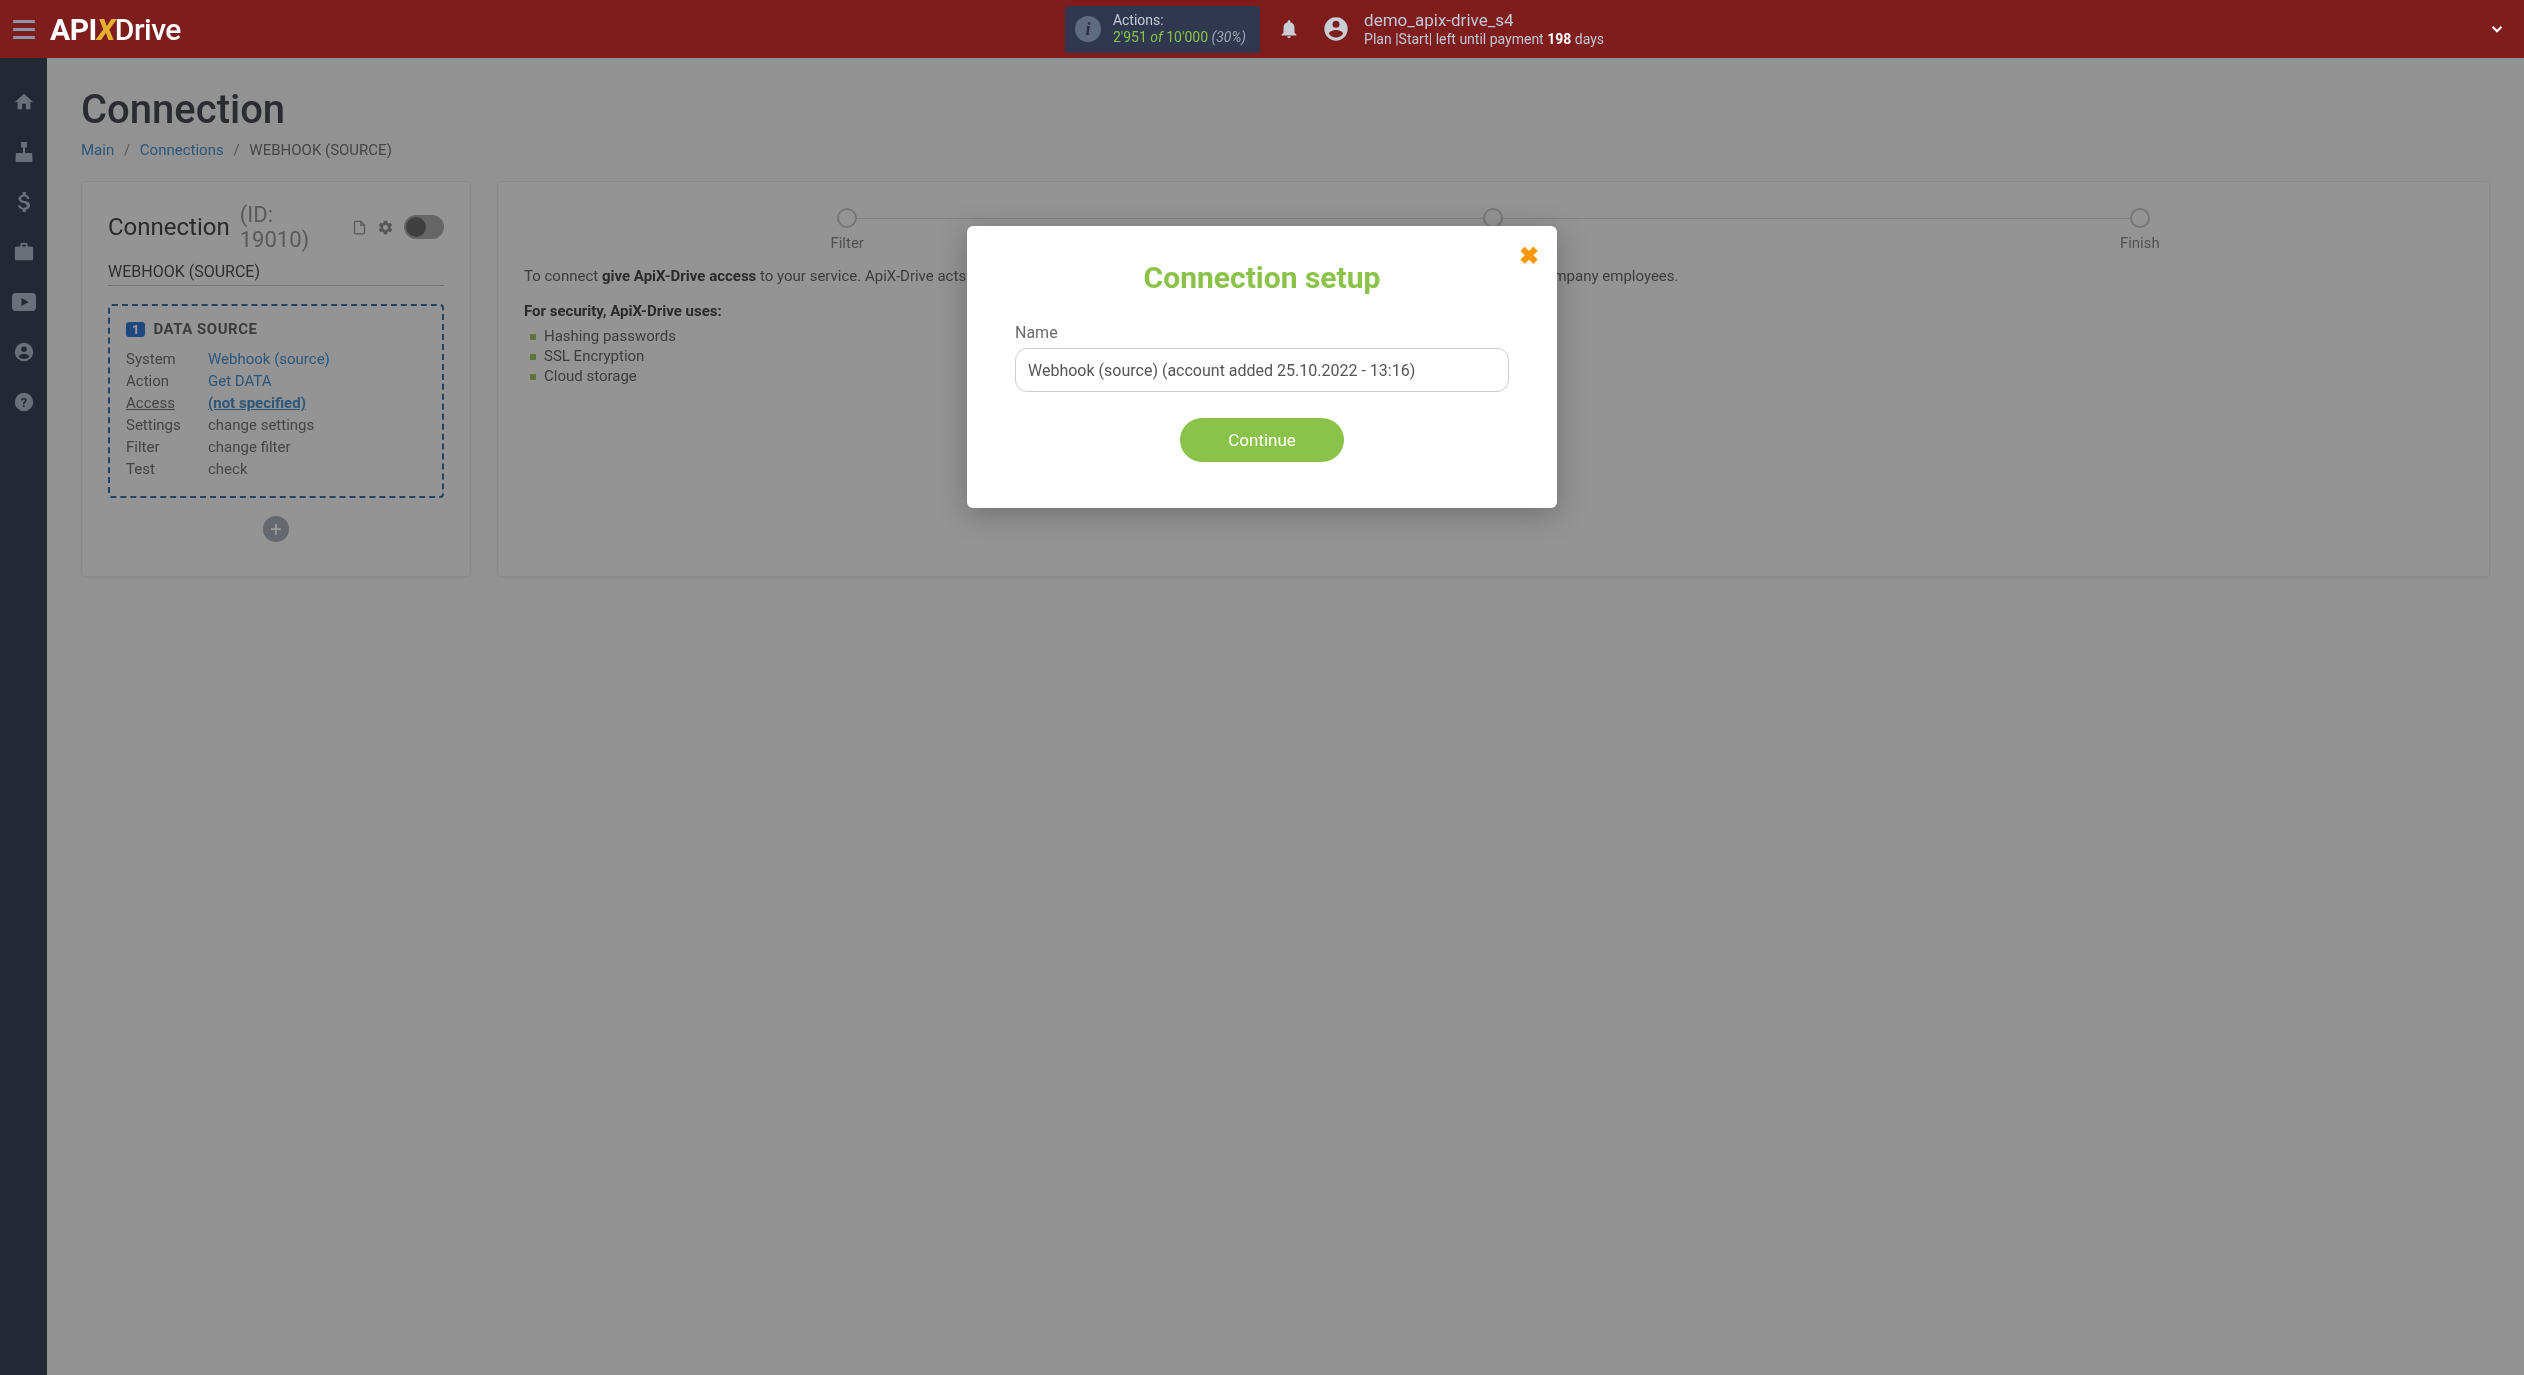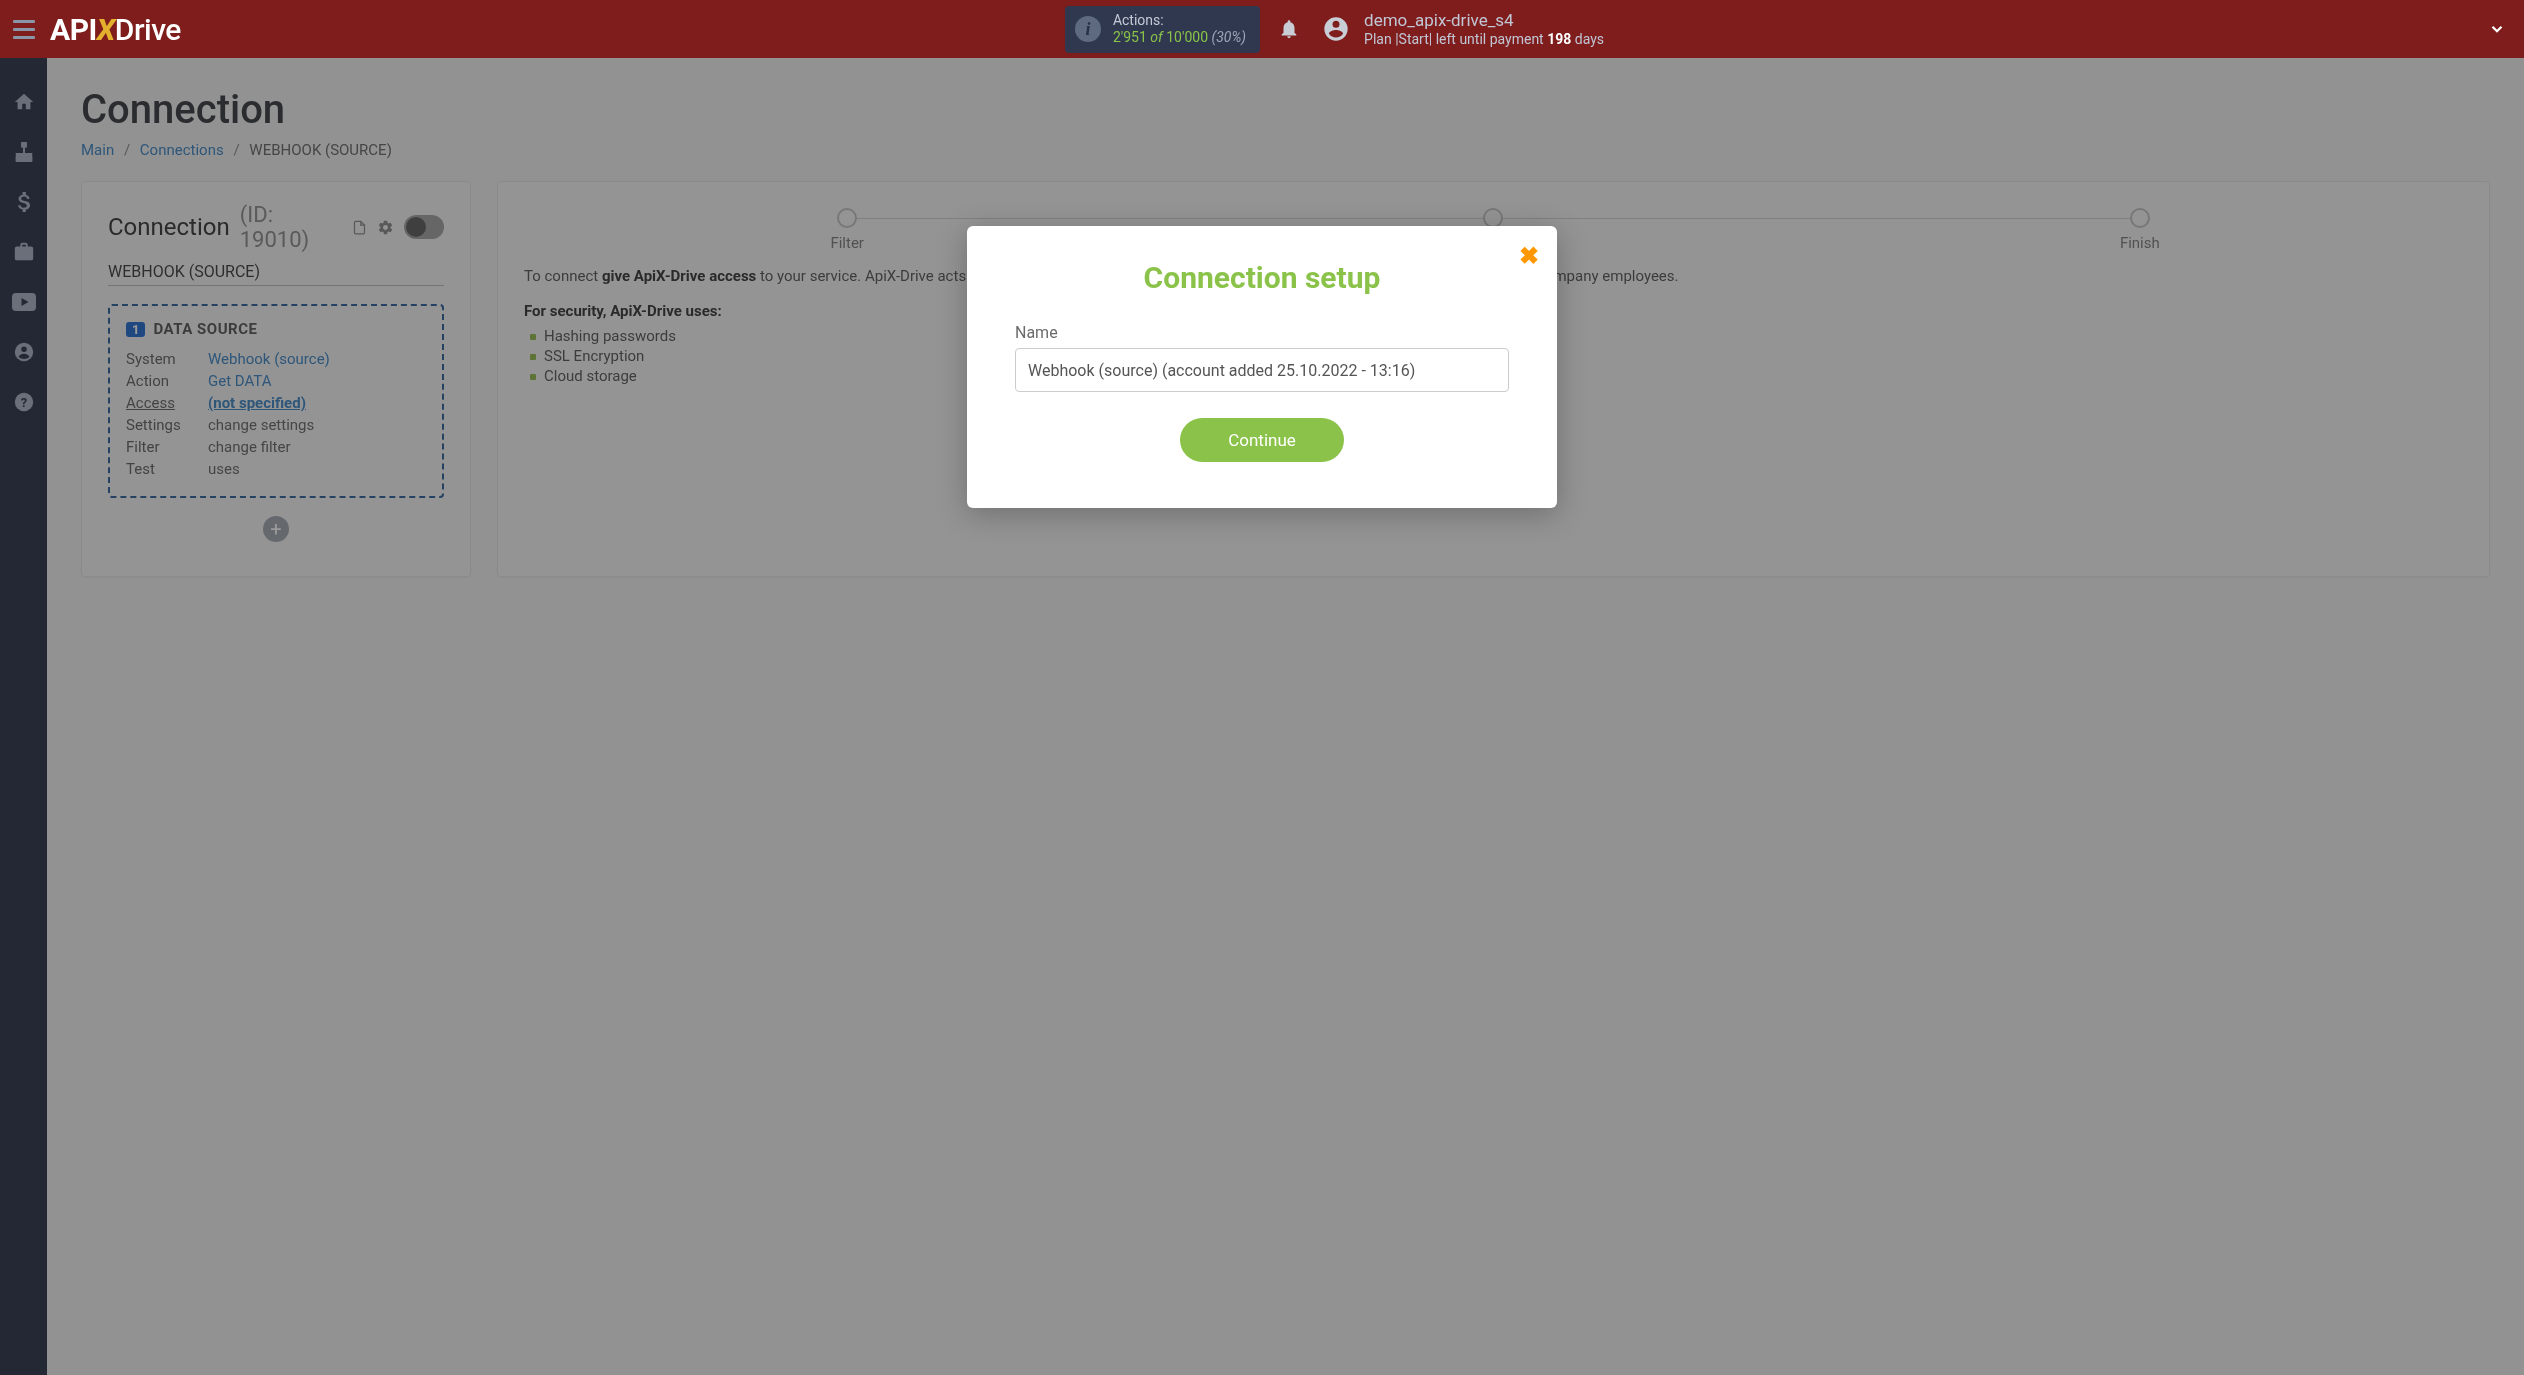--- a/index.html
+++ b/index.html
@@ -87,21 +87,21 @@
 .sec-list li { font-size: 15px; color: #555; padding: 1px 0 1px 20px; position: relative; }
 .sec-list li::before { content: ""; width: 6px; height: 6px; background: #93b94a; border-radius: 1px; position: absolute; left: 6px; top: 8px; }
 
 
 .overlay { position: absolute; inset: 0; background: rgba(30,30,30,0.45); z-index: 50; display: flex; align-items: flex-start; justify-content: center; padding-top: 168px; }
 
 .modal { width: 590px; background: #fff; border-radius: 6px; padding: 34px 48px 46px; position: relative; box-shadow: 0 6px 30px rgba(0,0,0,0.25); }
 .modal-close { position: absolute; top: 16px; right: 18px; color: #ff9800; font-size: 24px; font-weight: 900; cursor: pointer; }
 .modal-title { text-align: center; font-size: 30px; font-weight: 700; color: #8bc34a; margin-bottom: 28px; }
 .modal-label { font-size: 16px; color: #6b6b6b; margin-bottom: 6px; }
-.modal-input { width: 100%; height: 44px; border: 1px solid #ccc; border-radius: 4px; padding: 0 12px; font-size: 16px; color: #555; }
+.modal-input { width: 100%; height: 44px; border: 1px solid #ccc; border-radius: 12px; padding: 0 12px; font-size: 16px; color: #555; }
 .modal-btn { display: block; margin: 26px auto 0; background: #8bc34a; color: #fff; border: none; border-radius: 22px; padding: 12px 48px; font-size: 17px; cursor: pointer; }
 
 svg { display: block; }
 </style>
 </head>
 <body>
 
 <div class="app">
 
   <div class="topbar">
@@ -248,21 +248,21 @@
                 <div class="ds-row">
                   <div class="k">Settings</div>
                   <div class="v plain">change settings</div>
                 </div>
                 <div class="ds-row">
                   <div class="k">Filter</div>
                   <div class="v plain">change filter</div>
                 </div>
                 <div class="ds-row">
                   <div class="k">Test</div>
-                  <div class="v plain">uses</div>
+                  <div class="v plain">check</div>
                 </div>
               </div>
           </div>
           <div class="plus-btn">+</div>
         </div>
 
         <div class="panel panel-right">
           <div class="steps" id="steps-wrap">
               <div class="step">
                 <div class="step-line"></div>

